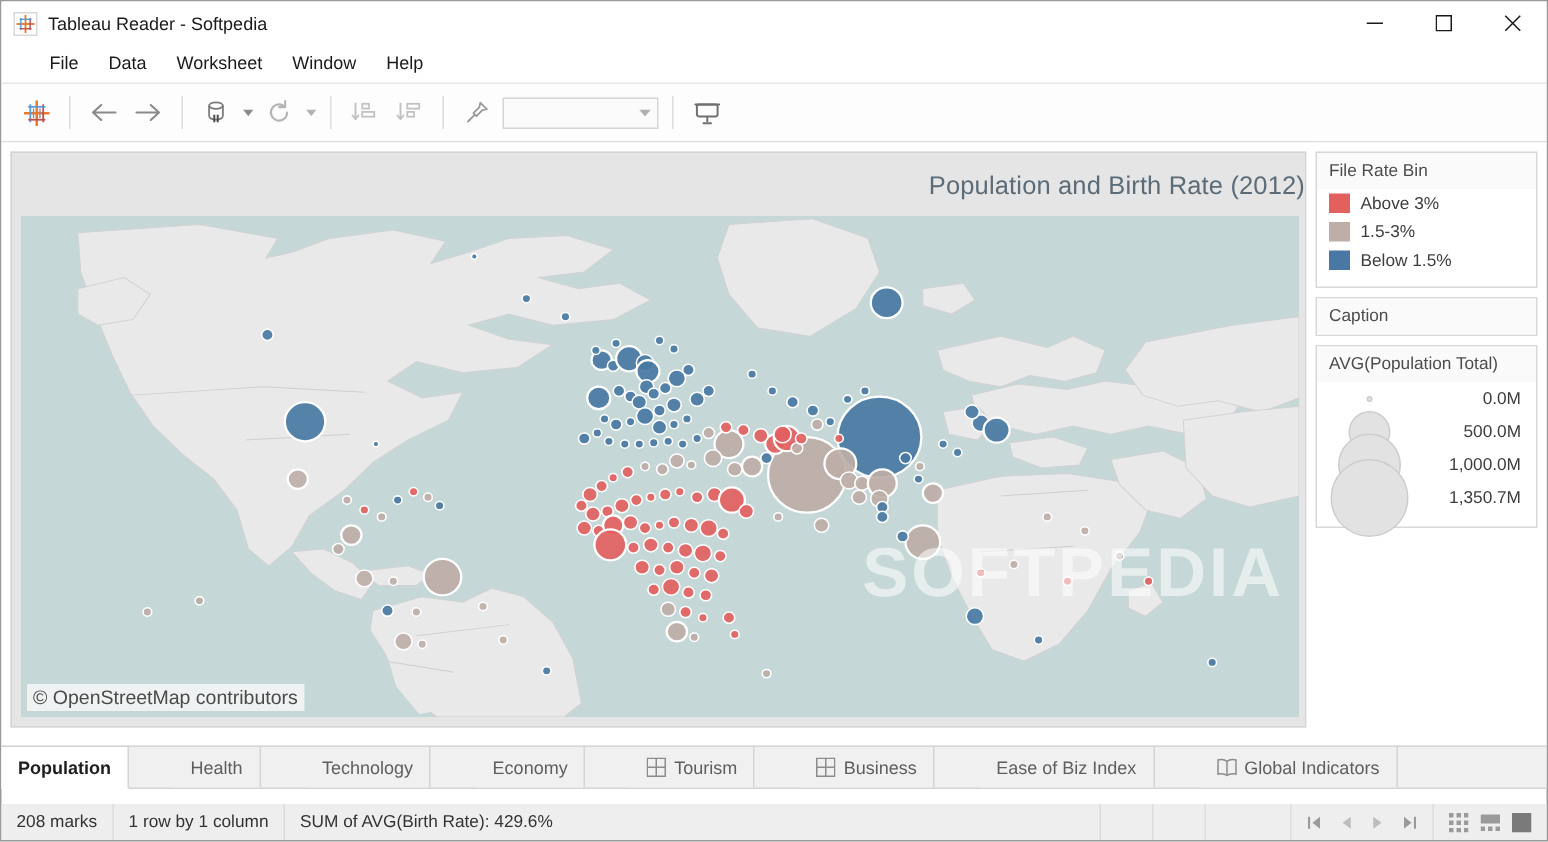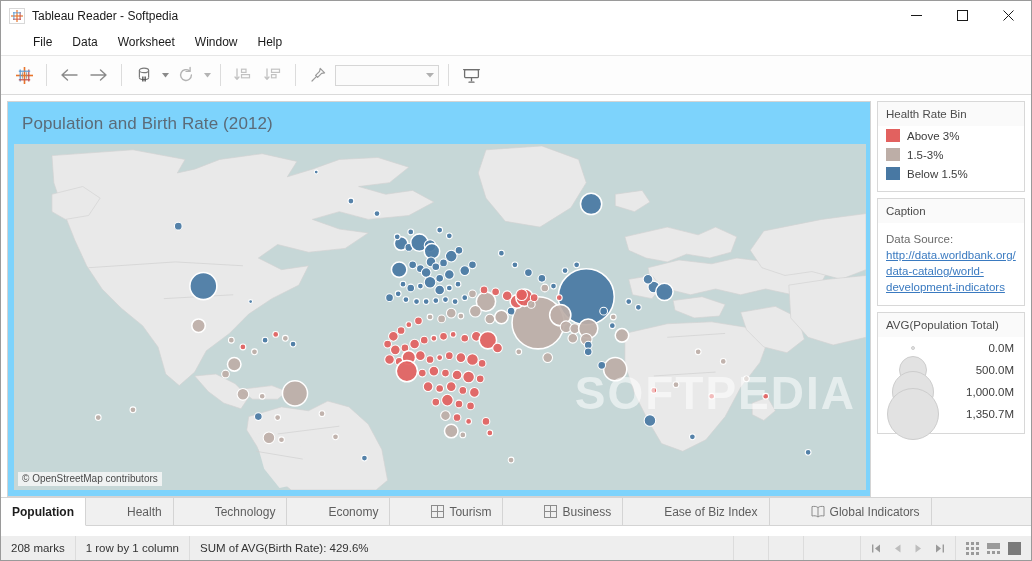--- a/index.html
+++ b/index.html
@@ -101,25 +101,26 @@
 
   
   .workspace {
     flex: 1;
     display: flex;
     background: #ffffff;
     overflow: hidden;
   }
   .viz-pane {
     flex: 1;
-    margin: 6px 0 0 6px;
+    margin: 6px 0 12px 6px;
     border: 1px solid #d4d4d4;
-    background: #7dd3fc;
+    background: #e5e5e5;
     display: flex; flex-direction: column;
     overflow: hidden;
+    text-align: right;
   }
   .viz-title {
     font-size: 17px;
     color: #5b6b78;
     padding: 12px 0 10px 14px;
     font-weight: 400;
     letter-spacing: .1px;
   }
   .map-wrap {
     flex: 1;
@@ -128,21 +129,21 @@
     overflow: hidden;
     background: #c6d7d7;
     padding-left: 36px;
   }
   .map-svg { display: block; width: 100%; height: 100%; }
   .osm-credit {
     position: absolute;
     left: 4px; bottom: 4px;
     background: rgba(248,248,248,0.82);
     color: #4a4a4a;
-    font-size: 10px;
+    font-size: 13px;
     padding: 1px 4px 2px 4px;
     white-space: nowrap;
   }
   .watermark {
     position: absolute;
     right: 10px; bottom: 70px;
     font-size: 46px; font-weight: bold;
     color: rgba(255,255,255,0.55);
     letter-spacing: 2px;
     pointer-events: none;
@@ -629,40 +630,39 @@
             </g>
         </svg>
         <div class="watermark">SOFTPEDIA</div>
         <div class="osm-credit">© OpenStreetMap contributors</div>
       </div>
     </div>
 
     <div class="rail">
 
       <div class="card">
-        <div class="card-hd">Health Rate Bin</div>
+        <div class="card-hd">File Rate Bin</div>
         <div class="card-bd">
           <div class="legend-row">
             <span class="swatch" style="background:#e2615f"></span>
             <span class="legend-label">Above 3%</span>
           </div>
           <div class="legend-row">
             <span class="swatch" style="background:#bdaea7"></span>
             <span class="legend-label">1.5-3%</span>
           </div>
           <div class="legend-row">
             <span class="swatch" style="background:#4878a3"></span>
             <span class="legend-label">Below 1.5%</span>
           </div>
         </div>
       </div>
 
       <div class="card">
         <div class="card-hd">Caption</div>
-        <div class="caption-body"><span>Data Source: </span><a class="caption-link" href="#">http://data.worldbank.org/data-catalog/world-development-indicators</a></div>
       </div>
 
       <div class="card">
         <div class="card-hd">AVG(Population Total)</div>
         <div class="card-bd">
           <div class="size-row">
             <span class="size-bubble-col">
                 <span class="size-bubble" style="width:4px;height:4px"></span>
               </span>
             <span class="size-label">0.0M</span>

